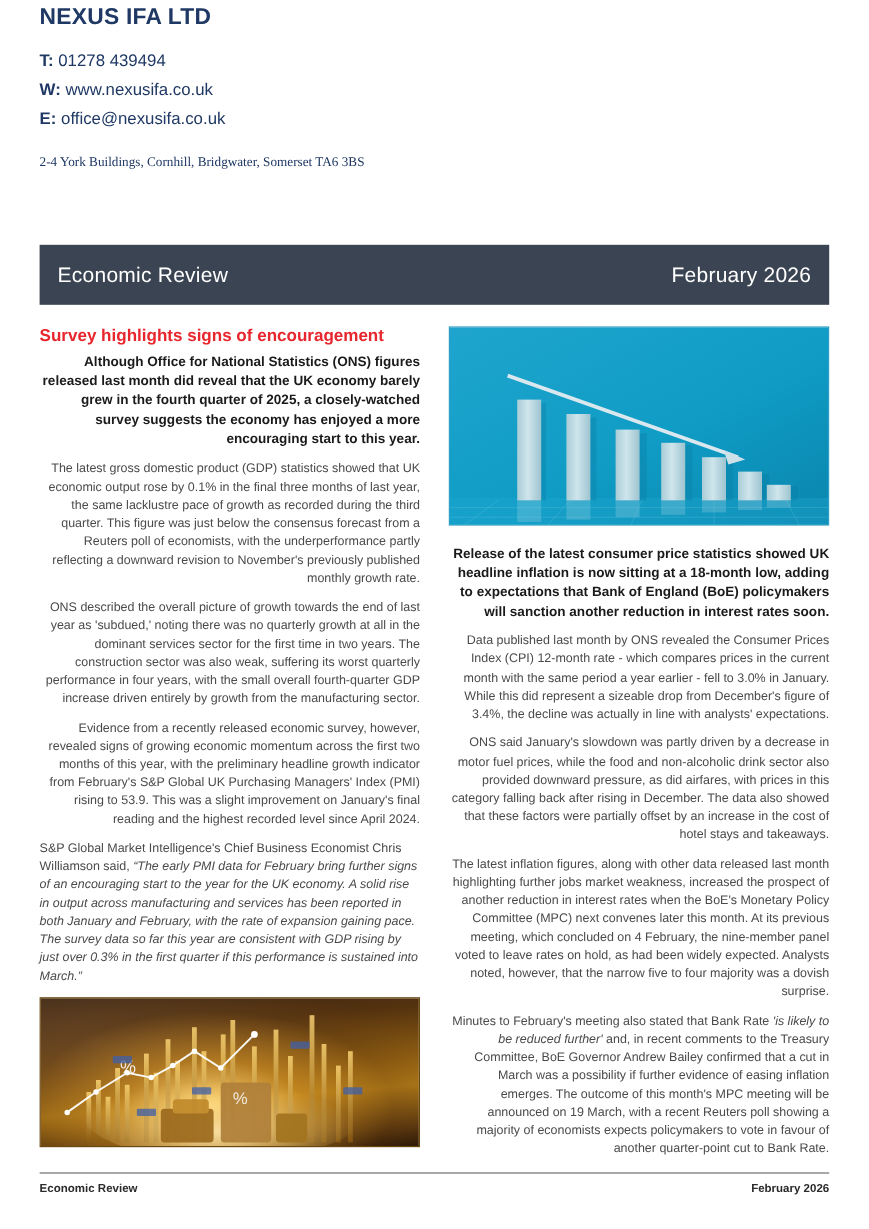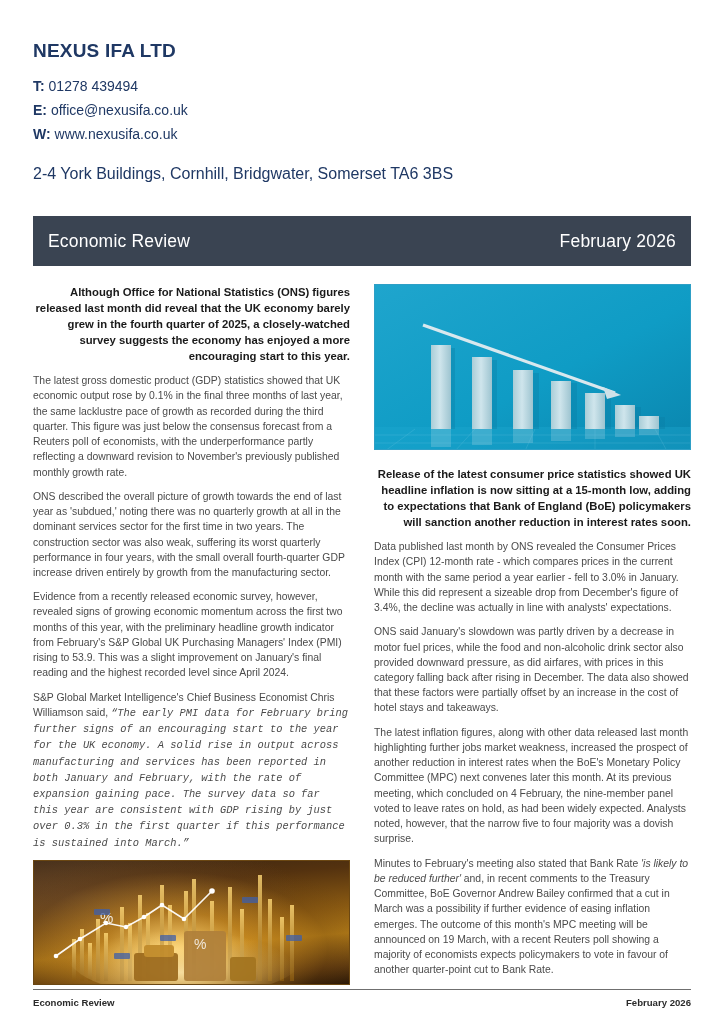--- a/index.html
+++ b/index.html
@@ -18,41 +18,41 @@
     width: 724px;
     height: 1024px;
     padding: 0 33px;
     position: relative;
   }
 
   
   .letterhead {
     position: relative;
     height: 180px;
-    padding-top: 28px;
-    margin-top: 12px;
+    padding-top: 4px;
   }
   .company-name {
     font-size: 19px;
     font-weight: bold;
     color: #1F3864;
     letter-spacing: 0.2px;
     margin-bottom: 12px;
   }
   .contact-line {
     font-size: 14px;
     color: #1F3864;
     line-height: 1.72;
     white-space: nowrap;
   }
   .contact-line .lbl { font-weight: bold; }
   .address-line {
-    font-size: 16px;
+    font-size: 11px;
     color: #1F3864;
     margin-top: 19px;
+    font-family: Liberation Serif, serif;
   }
 
   
   .logo-wrap {
     position: absolute;
     top: 22px;
     right: 0px;
     width: 230px;
     height: 108px;
   }
@@ -101,30 +101,30 @@
     color: #1a1a1a;
     line-height: 1.42;
     margin-bottom: 9px;
     text-align: right;
   }
   p.body {
     font-size: 10.4px;
     color: #4a4a4a;
     line-height: 1.465;
     margin-bottom: 9px;
-    text-align: left;
+    text-align: right;
   }
   p.body em, p.lead em { font-style: italic; }
   p.quote {
     font-size: 10.4px;
     color: #4a4a4a;
     line-height: 1.465;
     margin-bottom: 9px;
   }
-  p.quote .q { font-style: italic; font-family: Liberation Mono, monospace; }
+  p.quote .q { font-style: italic; }
 
   
   .img-box {
     width: 100%;
     position: relative;
     overflow: hidden;
   }
 
   .chart-img {
     height: 166px;
@@ -172,41 +172,42 @@
 
   <div class="letterhead">
 
     <div class="company-name">NEXUS IFA LTD</div>
 
     <div class="contact-line">
       <span class="lbl">T:</span>
       <span>01278 439494</span>
     </div>
     <div class="contact-line">
+      <span class="lbl">W:</span>
+      <span>www.nexusifa.co.uk</span>
+    </div>
+    <div class="contact-line">
       <span class="lbl">E:</span>
       <span>office@nexusifa.co.uk</span>
-    </div>
-    <div class="contact-line">
-      <span class="lbl">W:</span>
-      <span>www.nexusifa.co.uk</span>
     </div>
 
     <div class="address-line">2-4 York Buildings, Cornhill, Bridgwater, Somerset TA6 3BS</div>
 
   </div>
 
   <div class="banner">
     <div class="banner-title">Economic Review</div>
     <div class="banner-date">February 2026</div>
   </div>
 
   <div class="columns">
 
     <div class="col">
 
+      <h2 class="headline">Survey highlights signs of encouragement</h2>
 
       <p class="lead">Although Office for National Statistics (ONS) figures released last month did reveal that the UK economy barely grew in the fourth quarter of 2025, a closely-watched survey suggests the economy has enjoyed a more encouraging start to this year.</p>
 
       <p class="body">The latest gross domestic product (GDP) statistics showed that UK economic output rose by 0.1% in the final three months of last year, the same lacklustre pace of growth as recorded during the third quarter. This figure was just below the consensus forecast from a Reuters poll of economists, with the underperformance partly reflecting a downward revision to November's previously published monthly growth rate.</p>
 
       <p class="body">ONS described the overall picture of growth towards the end of last year as 'subdued,' noting there was no quarterly growth at all in the dominant services sector for the first time in two years. The construction sector was also weak, suffering its worst quarterly performance in four years, with the small overall fourth-quarter GDP increase driven entirely by growth from the manufacturing sector.</p>
 
       <p class="body">Evidence from a recently released economic survey, however, revealed signs of growing economic momentum across the first two months of this year, with the preliminary headline growth indicator from February's S&amp;P Global UK Purchasing Managers' Index (PMI) rising to 53.9. This was a slight improvement on January's final reading and the highest recorded level since April 2024.</p>
 
       <p class="quote">
@@ -341,21 +342,21 @@
           </g>
 
           <g>
             <line x1="48" y1="40" x2="240" y2="108" stroke="#d8e8ee" stroke-width="3.2"></line>
             <polygon points="246,110 228,102 232,114" fill="#cfe1e8"></polygon>
           </g>
         </svg>
       </div>
 
 
-      <p class="lead">Release of the latest consumer price statistics showed UK headline inflation is now sitting at a 15-month low, adding to expectations that Bank of England (BoE) policymakers will sanction another reduction in interest rates soon.</p>
+      <p class="lead">Release of the latest consumer price statistics showed UK headline inflation is now sitting at a 18-month low, adding to expectations that Bank of England (BoE) policymakers will sanction another reduction in interest rates soon.</p>
 
       <p class="body">Data published last month by ONS revealed the Consumer Prices Index (CPI) 12-month rate - which compares prices in the current month with the same period a year earlier - fell to 3.0% in January. While this did represent a sizeable drop from December's figure of 3.4%, the decline was actually in line with analysts' expectations.</p>
 
       <p class="body">ONS said January's slowdown was partly driven by a decrease in motor fuel prices, while the food and non-alcoholic drink sector also provided downward pressure, as did airfares, with prices in this category falling back after rising in December. The data also showed that these factors were partially offset by an increase in the cost of hotel stays and takeaways.</p>
 
       <p class="body">The latest inflation figures, along with other data released last month highlighting further jobs market weakness, increased the prospect of another reduction in interest rates when the BoE's Monetary Policy Committee (MPC) next convenes later this month. At its previous meeting, which concluded on 4 February, the nine-member panel voted to leave rates on hold, as had been widely expected. Analysts noted, however, that the narrow five to four majority was a dovish surprise.</p>
 
       <p class="body">
         <span>Minutes to February's meeting also stated that Bank Rate </span><em>'is likely to be reduced further'</em><span> and, in recent comments to the Treasury Committee, BoE Governor Andrew Bailey confirmed that a cut in March was a possibility if further evidence of easing inflation emerges. The outcome of this month's MPC meeting will be announced on 19 March, with a recent Reuters poll showing a majority of economists expects policymakers to vote in favour of another quarter-point cut to Bank Rate.</span>
       </p>

